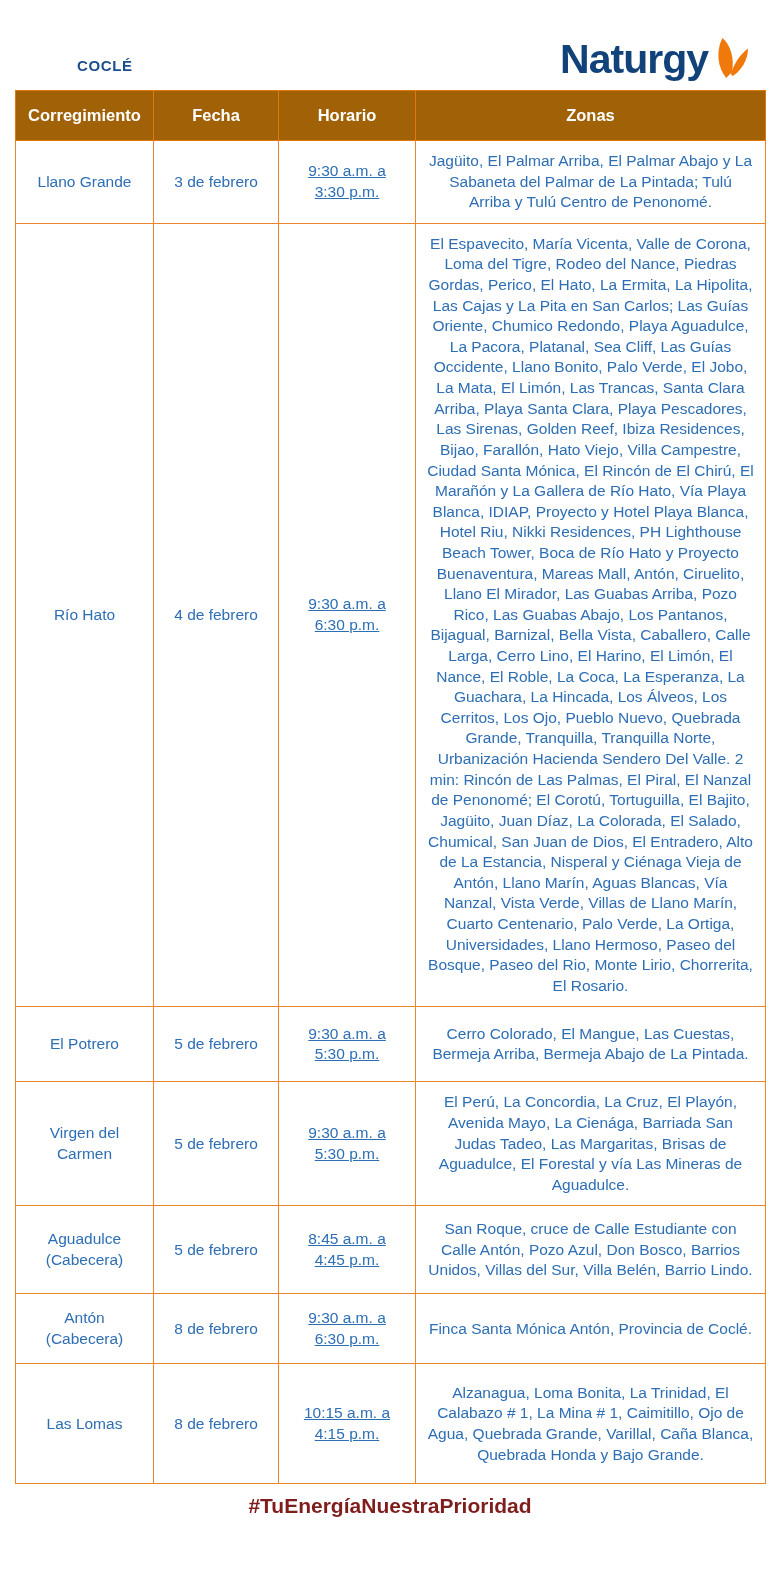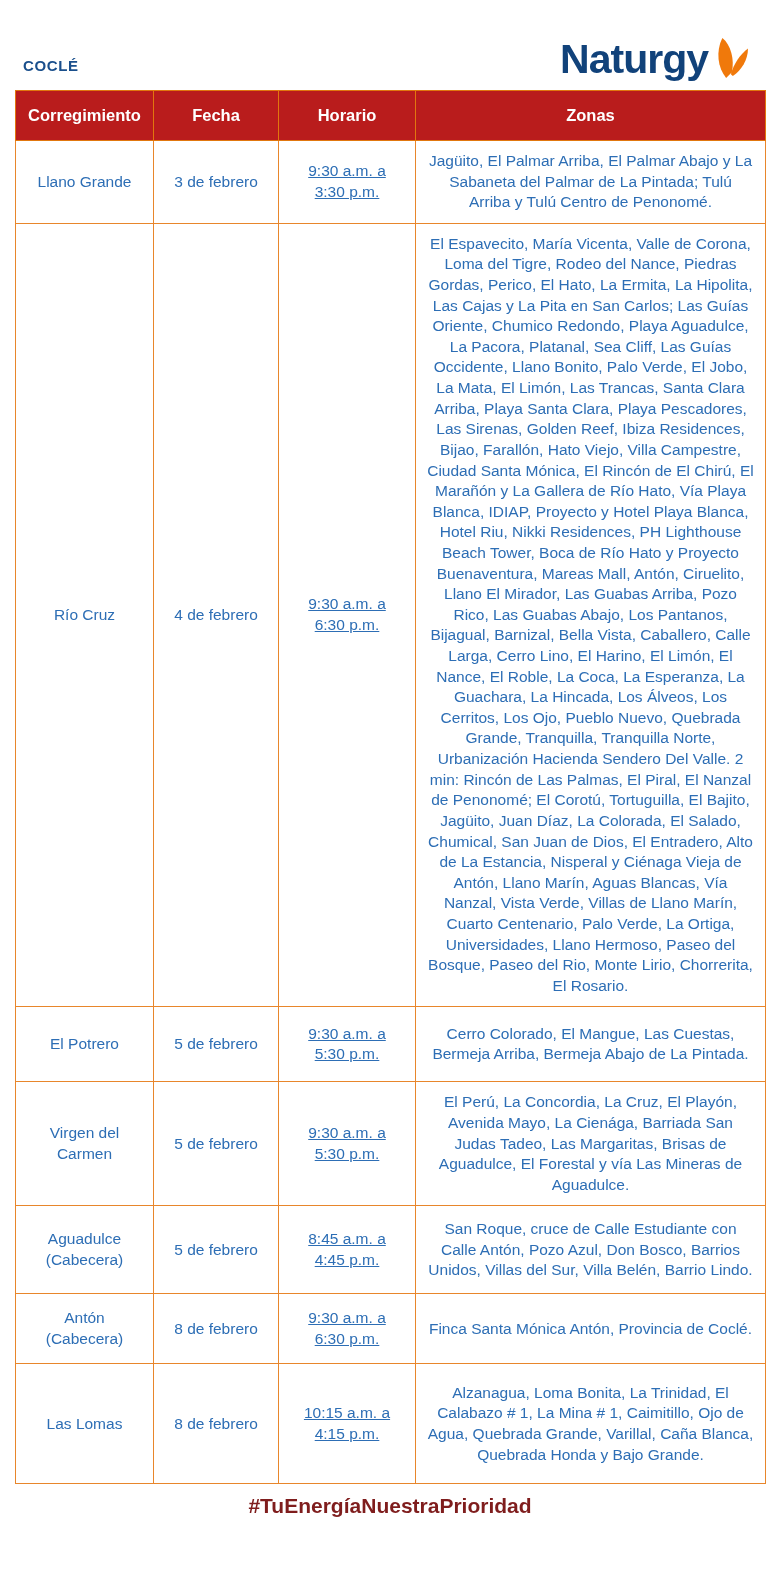--- a/index.html
+++ b/index.html
@@ -9,21 +9,21 @@
     width: 780px;
     min-height: 1596px;
     position: relative;
   }
 
   
   .topbar {
     display: flex;
     justify-content: space-between;
     align-items: flex-end;
-    padding: 22px 32px 8px 23px;
+    padding: 22px 32px 8px 77px;
     height: 88px;
   }
   .region-label {
     color: #1A4F8C;
     font-weight: bold;
     font-size: 15px;
     letter-spacing: 0.6px;
     padding-bottom: 6px;
   }
   .logo {
@@ -50,21 +50,21 @@
     width: 750px;
     margin: 2px 15px 0 15px;
     table-layout: fixed;
   }
   table.schedule col.c1 { width: 138px; }
   table.schedule col.c2 { width: 125px; }
   table.schedule col.c3 { width: 137px; }
   table.schedule col.c4 { width: 350px; }
 
   table.schedule th {
-    background: #b91c1c;
+    background: #a16207;
     color: #ffffff;
     font-size: 16.5px;
     font-weight: bold;
     height: 50px;
     border: 1.5px solid #E1770E;
     text-align: center;
     vertical-align: middle;
   }
   table.schedule td {
     border: 1.5px solid #E8862B;
@@ -127,21 +127,21 @@
   </thead>
   <tbody>
     <tr class="r0">
       <td>Llano Grande</td>
       <td>3 de febrero</td>
       <td class="horario">9:30 a.m. a
 3:30 p.m.</td>
       <td>Jagüito, El Palmar Arriba, El Palmar Abajo y La Sabaneta del Palmar de La Pintada; Tulú Arriba y Tulú Centro de Penonomé.</td>
     </tr>
     <tr class="r1">
-      <td>Río Cruz</td>
+      <td>Río Hato</td>
       <td>4 de febrero</td>
       <td class="horario">9:30 a.m. a
 6:30 p.m.</td>
       <td>El Espavecito, María Vicenta, Valle de Corona, Loma del Tigre, Rodeo del Nance, Piedras Gordas, Perico, El Hato, La Ermita, La Hipolita, Las Cajas y La Pita en San Carlos; Las Guías Oriente, Chumico Redondo, Playa Aguadulce, La Pacora, Platanal, Sea Cliff, Las Guías Occidente, Llano Bonito, Palo Verde, El Jobo, La Mata, El Limón, Las Trancas, Santa Clara Arriba, Playa Santa Clara, Playa Pescadores, Las Sirenas, Golden Reef, Ibiza Residences, Bijao, Farallón, Hato Viejo, Villa Campestre, Ciudad Santa Mónica, El Rincón de El Chirú, El Marañón y La Gallera de Río Hato, Vía Playa Blanca, IDIAP, Proyecto y Hotel Playa Blanca, Hotel Riu, Nikki Residences, PH Lighthouse Beach Tower, Boca de Río Hato y Proyecto Buenaventura, Mareas Mall, Antón, Ciruelito, Llano El Mirador, Las Guabas Arriba, Pozo Rico, Las Guabas Abajo, Los Pantanos, Bijagual, Barnizal, Bella Vista, Caballero, Calle Larga, Cerro Lino, El Harino, El Limón, El Nance, El Roble, La Coca, La Esperanza, La Guachara, La Hincada, Los Álveos, Los Cerritos, Los Ojo, Pueblo Nuevo, Quebrada Grande, Tranquilla, Tranquilla Norte, Urbanización Hacienda Sendero Del Valle. 2 min: Rincón de Las Palmas, El Piral, El Nanzal de Penonomé; El Corotú, Tortuguilla, El Bajito, Jagüito, Juan Díaz, La Colorada, El Salado, Chumical, San Juan de Dios, El Entradero, Alto de La Estancia, Nisperal y Ciénaga Vieja de Antón, Llano Marín, Aguas Blancas, Vía Nanzal, Vista Verde, Villas de Llano Marín, Cuarto Centenario, Palo Verde, La Ortiga, Universidades, Llano Hermoso, Paseo del Bosque, Paseo del Rio, Monte Lirio, Chorrerita, El Rosario.</td>
     </tr>
     <tr class="r3">
       <td>El Potrero</td>
       <td>5 de febrero</td>
       <td class="horario">9:30 a.m. a
 5:30 p.m.</td>

